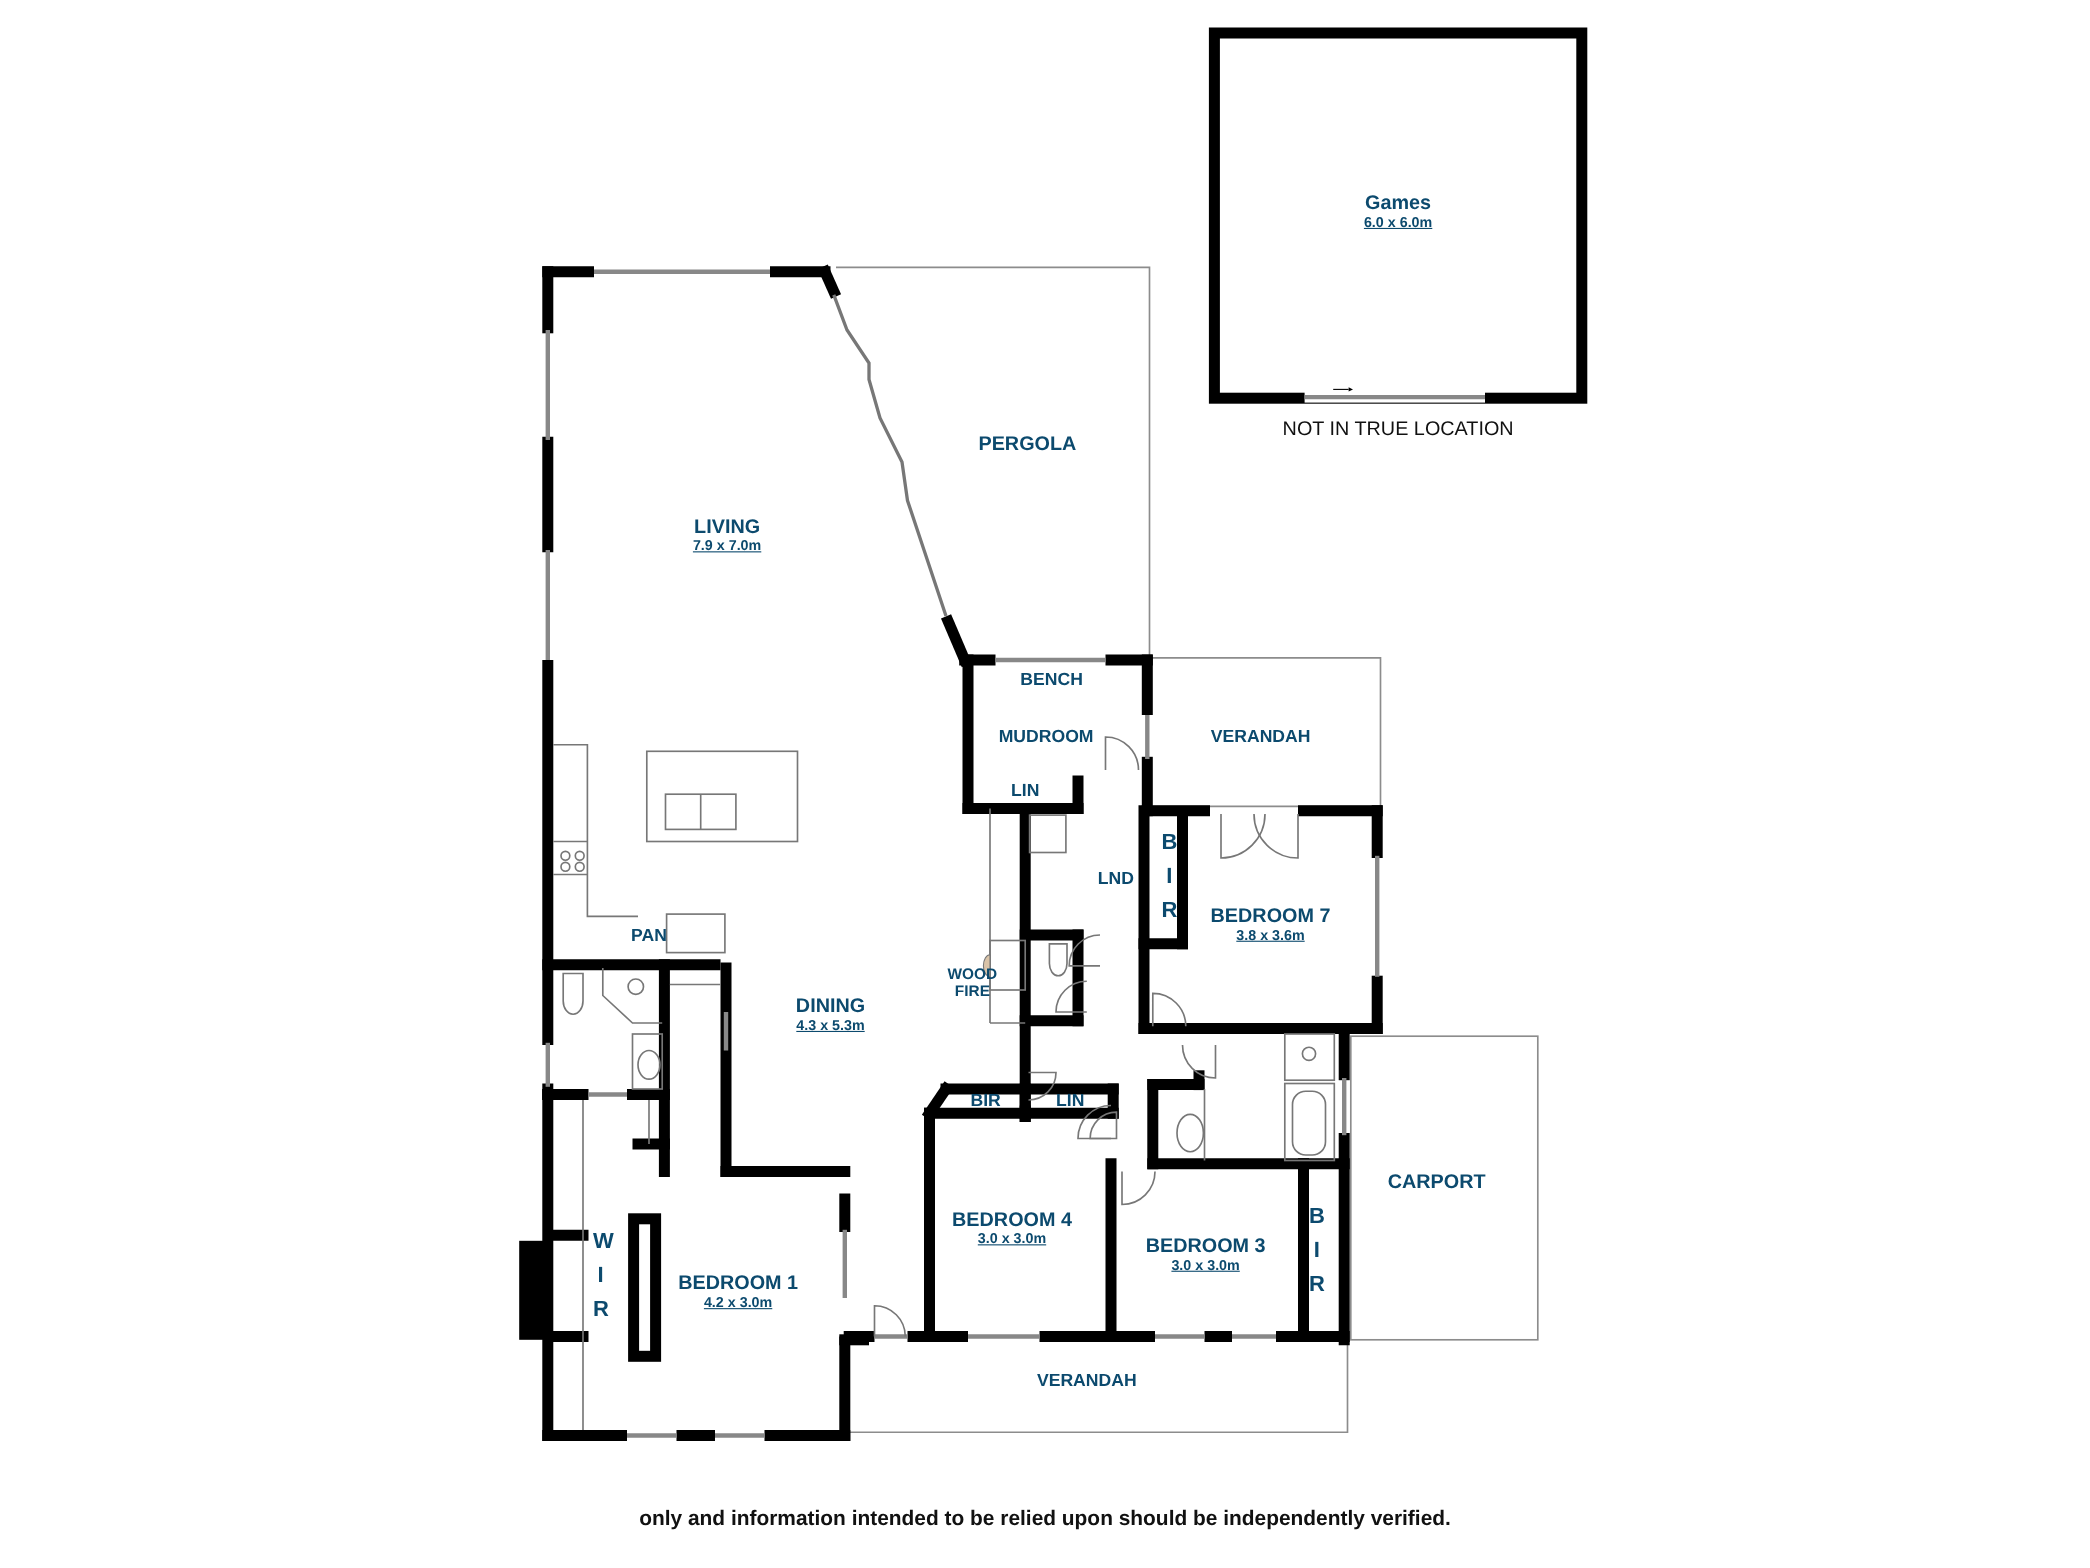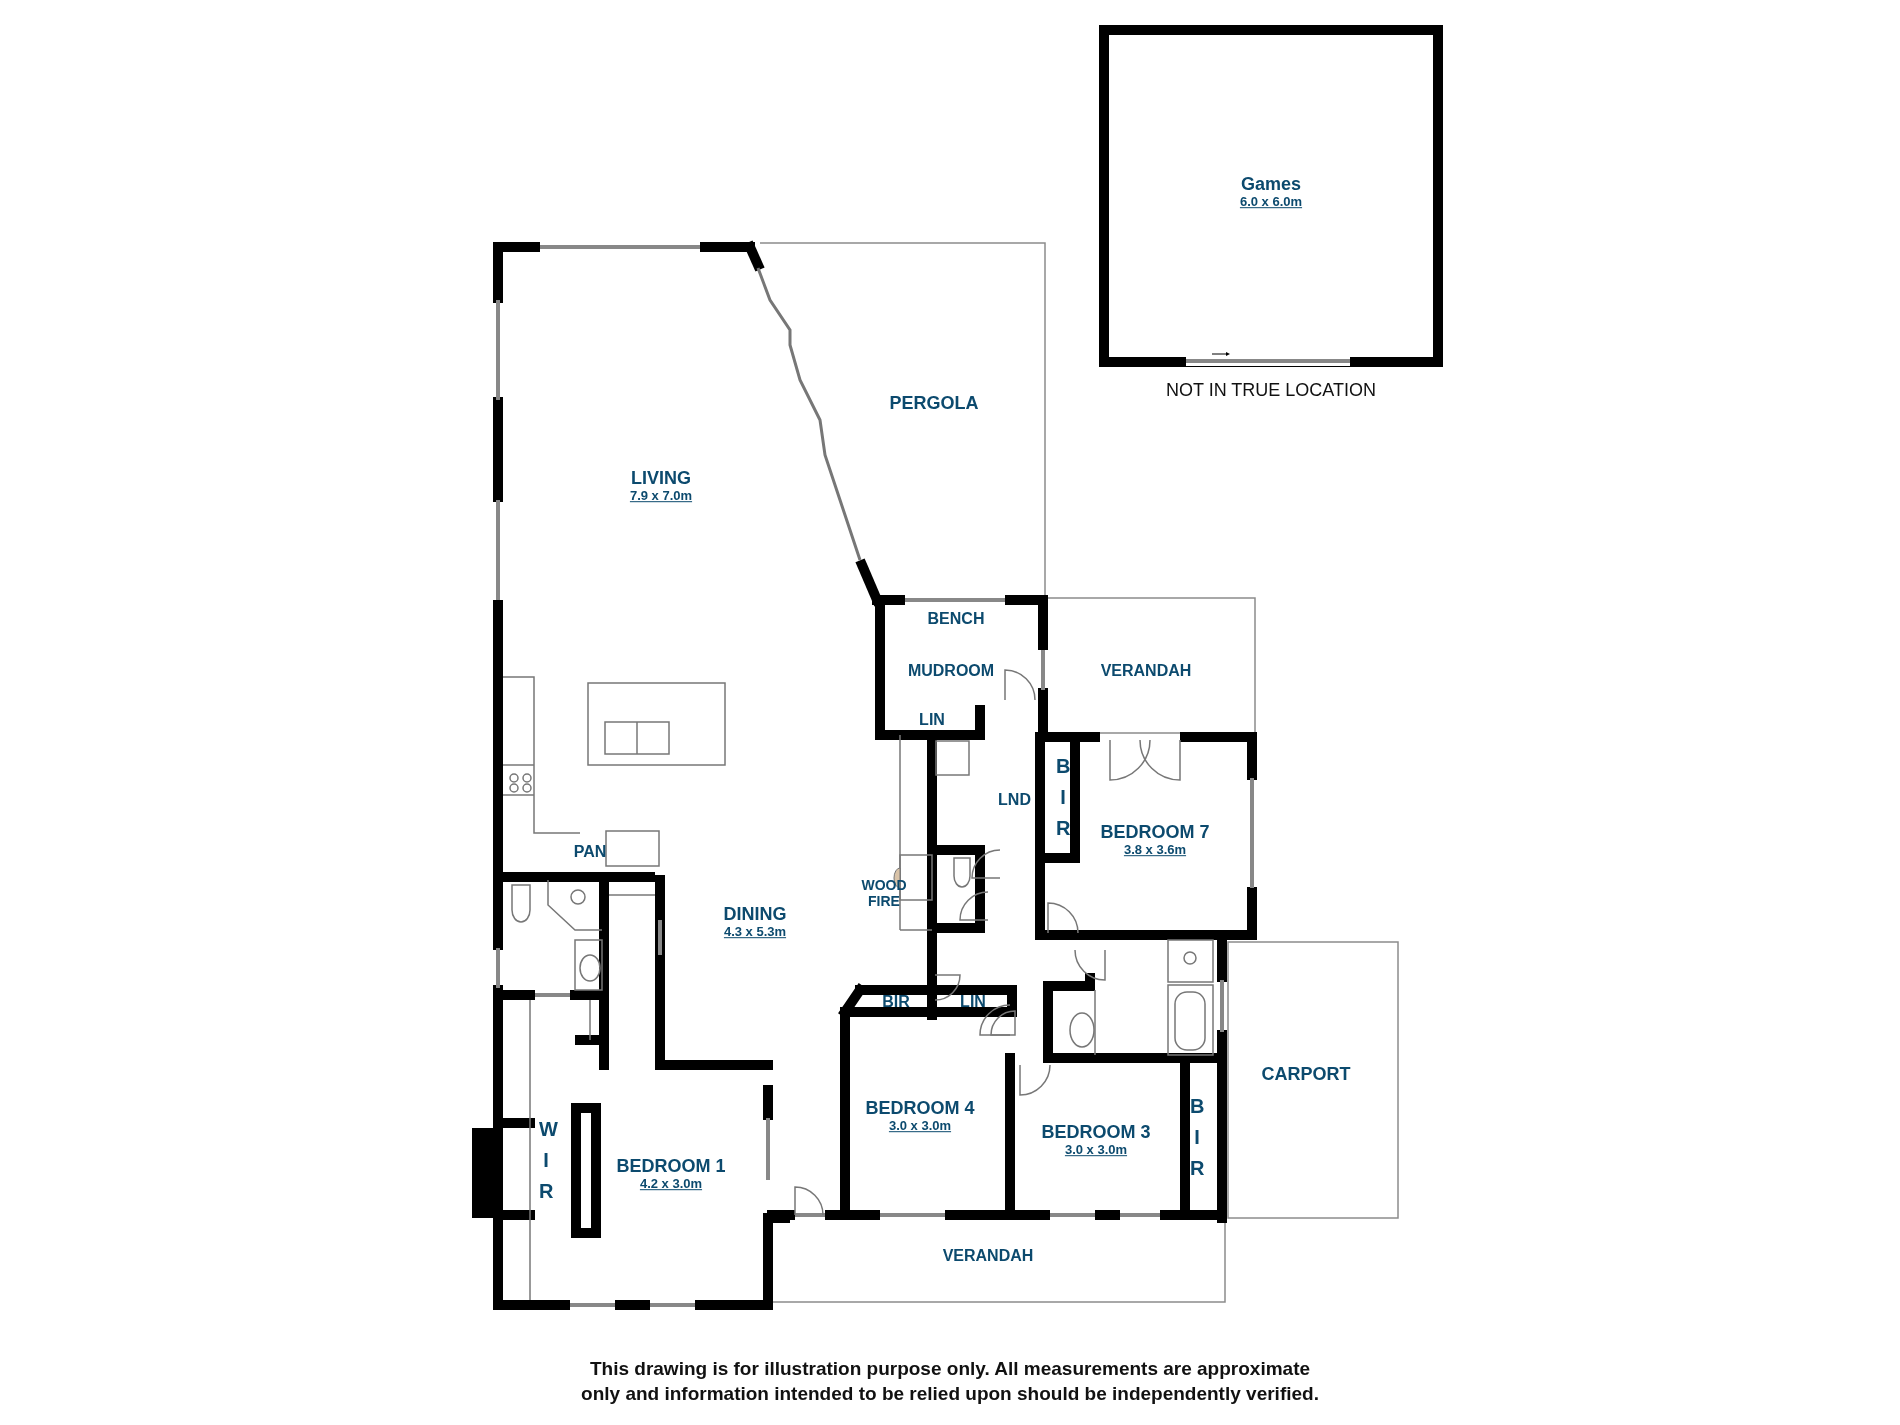--- a/index.html
+++ b/index.html
@@ -280,15 +280,14 @@
 </div>
 <div class="lbl" style="left:671px;top:1174px;">
   <span class="name">BEDROOM 1</span>
   <span class="dim">4.2 x 3.0m</span>
 </div>
 <div class="lbl small" style="left:988px;top:1256px;">
   <span class="name">VERANDAH</span>
 </div>
 
 <div class="disclaimer">
-  <div>This drawing is for illustration purpose only. All measurements are approximate</div>
   <div>only and information intended to be relied upon should be independently verified.</div>
 </div>
 
 </body></html>

